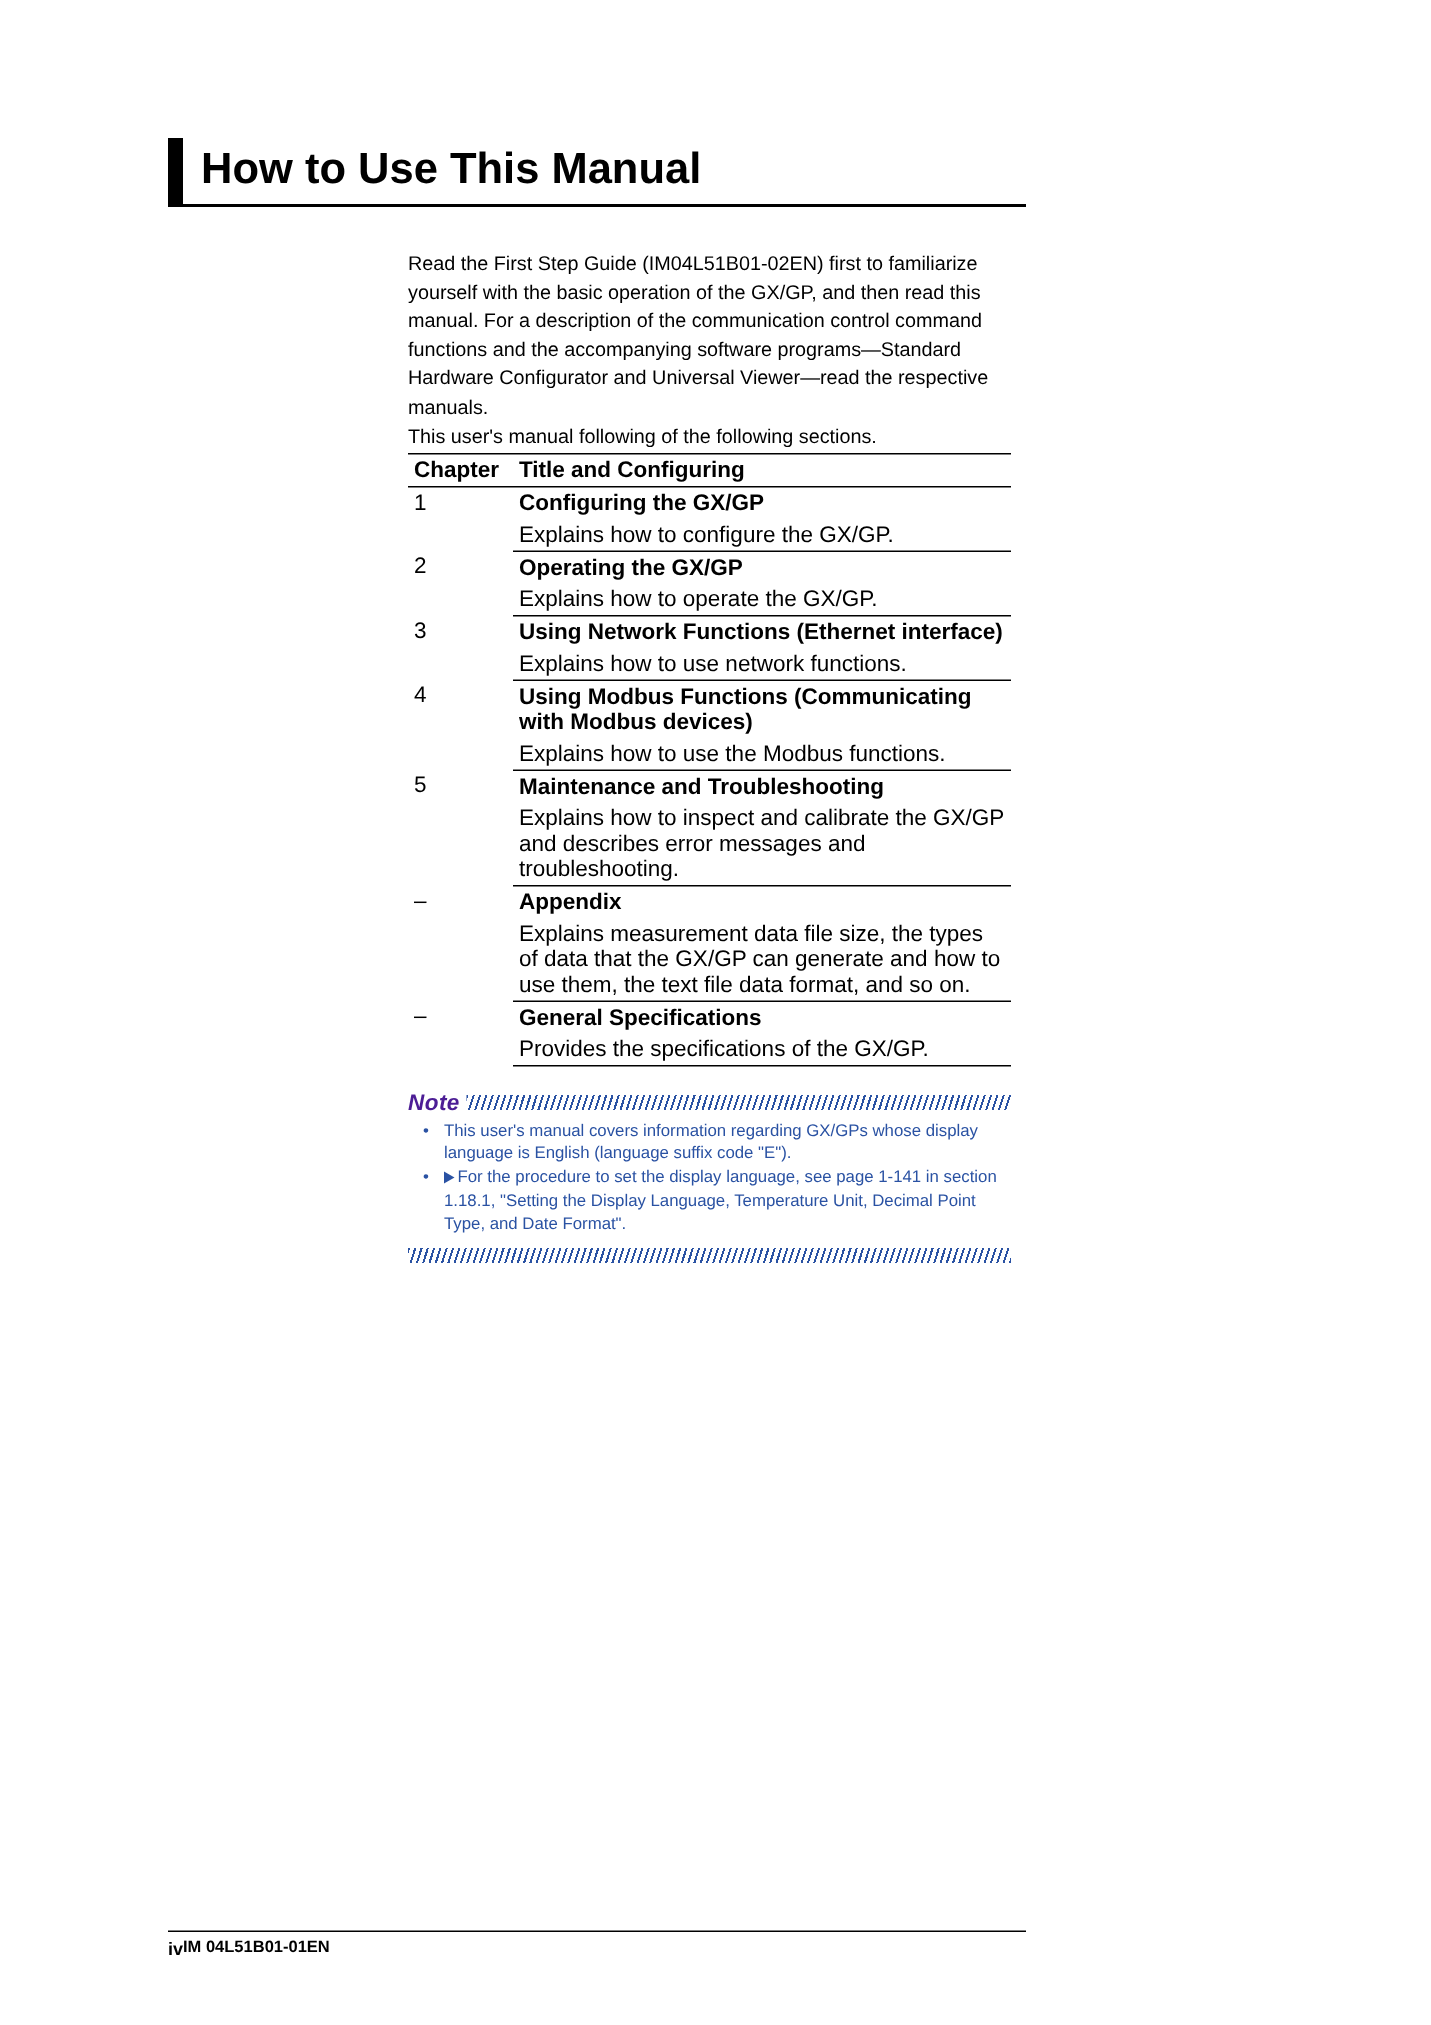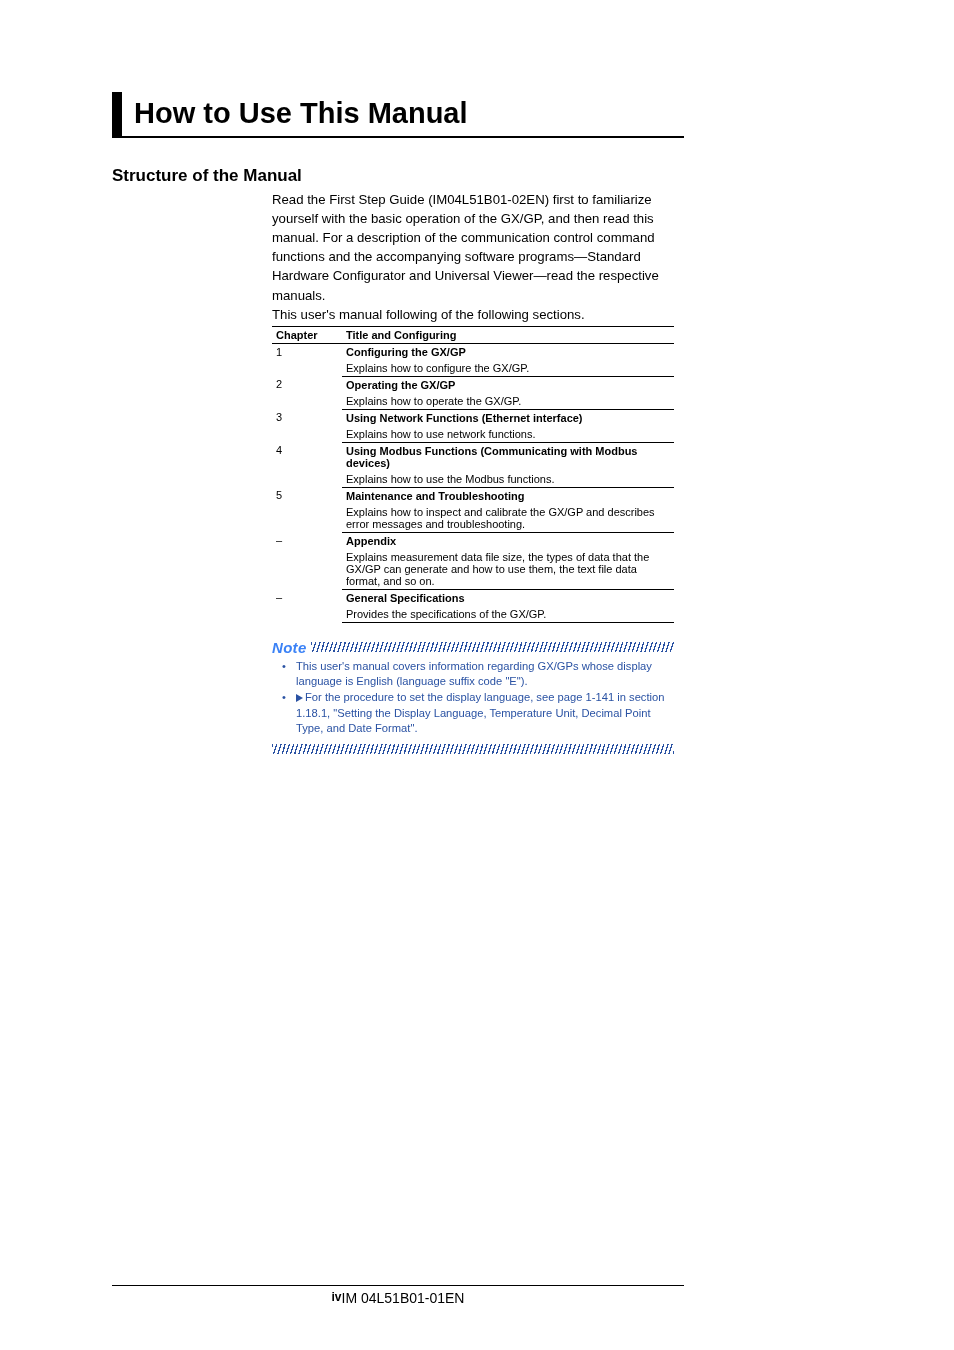--- a/index.html
+++ b/index.html
@@ -50,21 +50,21 @@
     margin-left: 160px;
     margin-right: 10px;
   }
   .para {
     font-size: 13.2px;
     line-height: 1.45;
   }
   .table {
     width: 100%;
     border-collapse: collapse;
-    font-size: 11px;
+    font-size: 15px;
     margin-top: 2px;
   }
   .table th {
     text-align: left;
     font-weight: bold;
     border-top: 1.5px solid #000;
     border-bottom: 1.5px solid #000;
     padding: 2px 4px;
   }
   .table td {
@@ -85,21 +85,21 @@
   .note-block {
     margin-top: 16px;
   }
   .note-header {
     display: flex;
     align-items: center;
   }
   .note-word {
     font-style: italic;
     font-weight: bold;
-    color: #3b82f6;
+    color: #4c1d95;
     font-size: 15px;
     padding-right: 4px;
     letter-spacing: 0.3px;
     flex: 0 0 auto;
   }
   .hatch {
     flex: 1 1 auto;
     height: 10px;
     background: repeating-linear-gradient(
       108deg,
@@ -143,43 +143,43 @@
     margin-right: 2px;
   }
   .footer {
     position: absolute;
     bottom: 44px;
     left: 112px;
     right: 70px;
     border-top: 0.7px solid #000;
     padding-top: 4px;
     display: flex;
-    justify-content: center;
+    justify-content: flex-start;
     font-size: 11px;
   }
   .footer .pg {
     font-weight: bold;
     font-size: 12px;
   }
   .footer .doc {
-    font-size: 14px;
+    font-size: 11px;
+    font-weight: bold;
   }
 </style>
 </head>
 <body>
 
 <div class="page">
 
   <div class="title-row">
     <div class="title-bar"></div>
     <div class="title-text">How to Use This Manual</div>
   </div>
   <div class="title-underline"></div>
 
-  <div class="section-heading">Structure of the Manual</div>
 
   <div class="body-indent">
     <div class="para">Read the First Step Guide (IM04L51B01-02EN) first to familiarize yourself with the basic operation of the GX/GP, and then read this manual. For a description of the communication control command functions and the accompanying software programs—Standard Hardware Configurator and Universal Viewer—read the respective manuals.</div>
     <div class="para">This user's manual following of the following sections.</div>
 
     <table class="table">
       <thead>
         <tr>
           <th class="ch-col">Chapter</th>
           <th>Title and Configuring</th>

